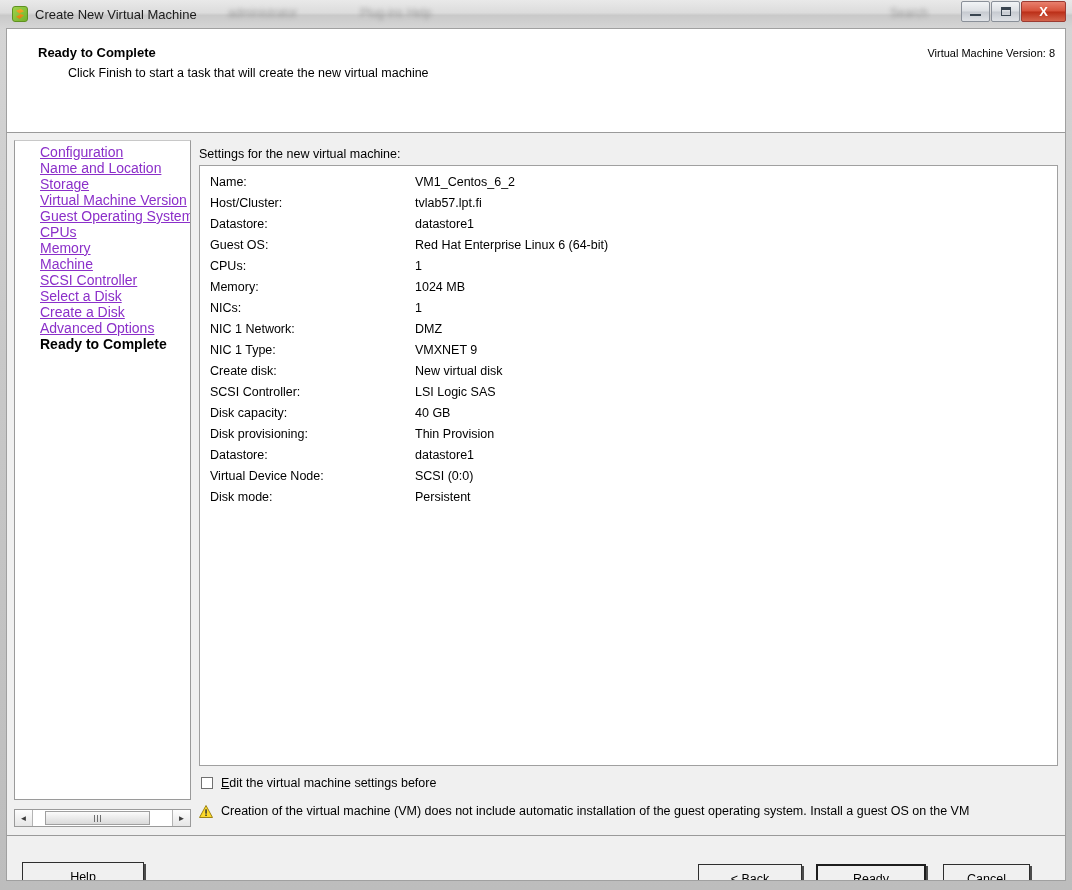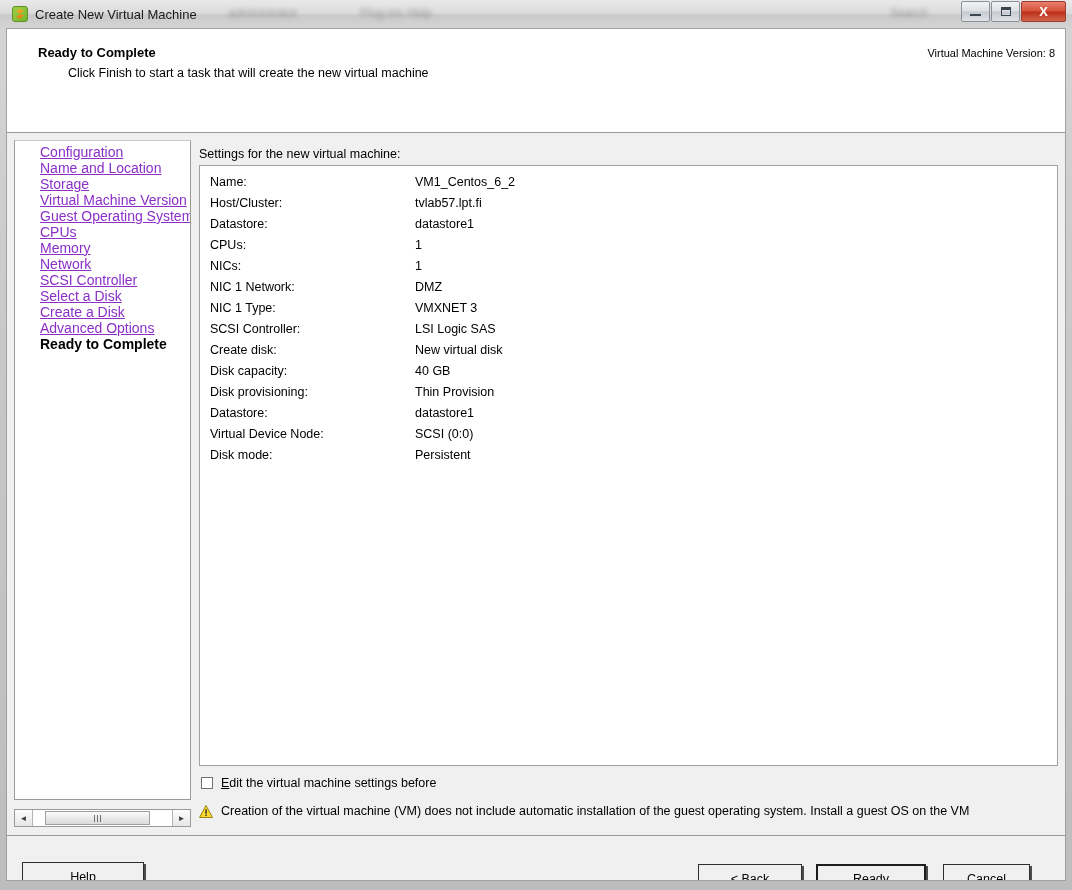--- a/index.html
+++ b/index.html
@@ -400,21 +400,21 @@
 
     <div class="sidebar">
       <div class="steps" id="steps-container">
           <span class="step">Configuration</span>
           <span class="step">Name and Location</span>
           <span class="step">Storage</span>
           <span class="step">Virtual Machine Version</span>
           <span class="step">Guest Operating System</span>
           <span class="step">CPUs</span>
           <span class="step">Memory</span>
-          <span class="step">Network</span>
+          <span class="step">Machine</span>
           <span class="step">SCSI Controller</span>
           <span class="step">Select a Disk</span>
           <span class="step">Create a Disk</span>
           <span class="step">Advanced Options</span>
           <span class="step current">Ready to Complete</span>
         </div>
     </div>
 
     <div class="hscroll">
       <div class="hs-arrow">◄</div>
@@ -438,42 +438,50 @@
               </tr>
               <tr>
                 <td class="st-label">Host/Cluster:</td>
                 <td class="st-value">tvlab57.lpt.fi</td>
               </tr>
               <tr>
                 <td class="st-label">Datastore:</td>
                 <td class="st-value">datastore1</td>
               </tr>
               <tr>
+                <td class="st-label">Guest OS:</td>
+                <td class="st-value">Red Hat Enterprise Linux 6 (64-bit)</td>
+              </tr>
+              <tr>
                 <td class="st-label">CPUs:</td>
                 <td class="st-value">1</td>
               </tr>
               <tr>
+                <td class="st-label">Memory:</td>
+                <td class="st-value">1024 MB</td>
+              </tr>
+              <tr>
                 <td class="st-label">NICs:</td>
                 <td class="st-value">1</td>
               </tr>
               <tr>
                 <td class="st-label">NIC 1 Network:</td>
                 <td class="st-value">DMZ</td>
               </tr>
               <tr>
                 <td class="st-label">NIC 1 Type:</td>
-                <td class="st-value">VMXNET 3</td>
+                <td class="st-value">VMXNET 9</td>
+              </tr>
+              <tr>
+                <td class="st-label">Create disk:</td>
+                <td class="st-value">New virtual disk</td>
               </tr>
               <tr>
                 <td class="st-label">SCSI Controller:</td>
                 <td class="st-value">LSI Logic SAS</td>
-              </tr>
-              <tr>
-                <td class="st-label">Create disk:</td>
-                <td class="st-value">New virtual disk</td>
               </tr>
               <tr>
                 <td class="st-label">Disk capacity:</td>
                 <td class="st-value">40 GB</td>
               </tr>
               <tr>
                 <td class="st-label">Disk provisioning:</td>
                 <td class="st-value">Thin Provision</td>
               </tr>
               <tr>

